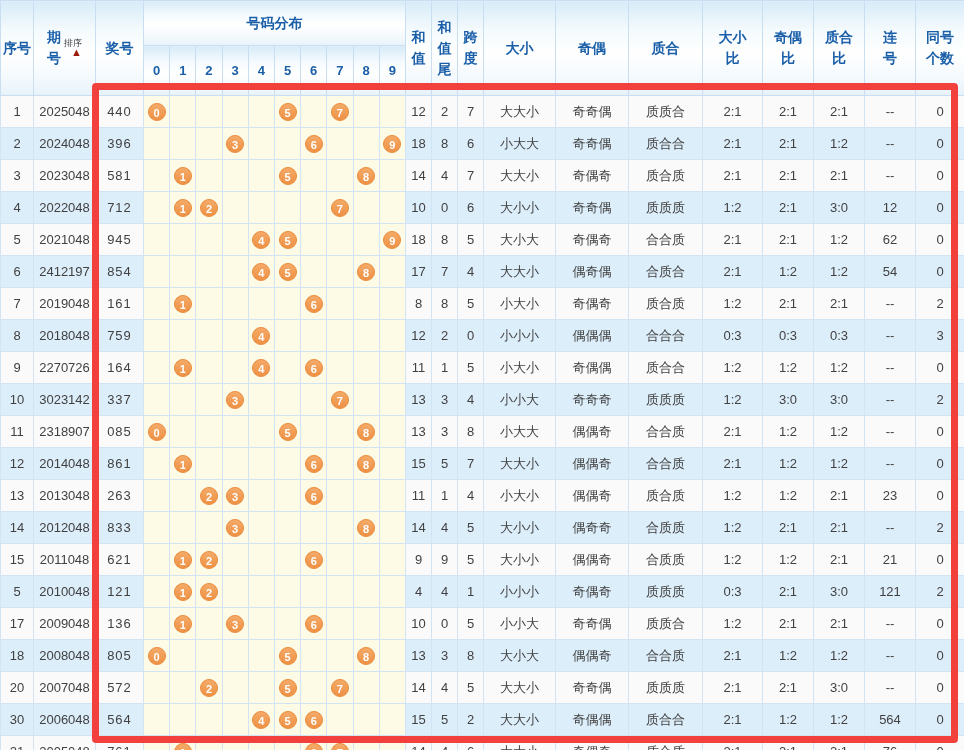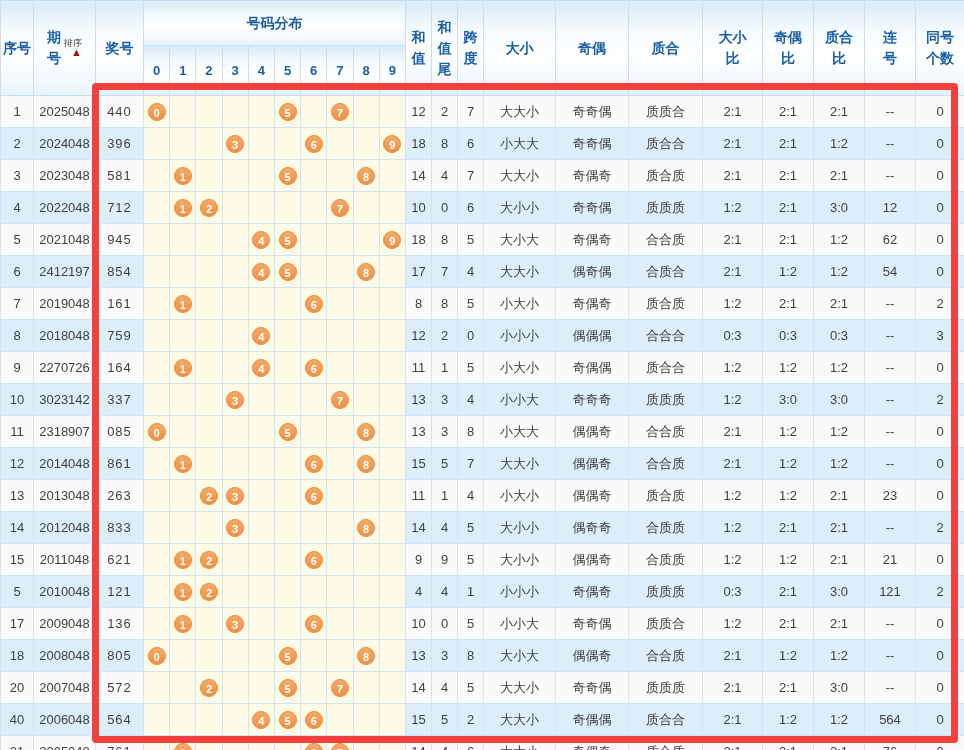--- a/index.html
+++ b/index.html
@@ -612,21 +612,21 @@
         <td>大大小</td>
         <td>奇奇偶</td>
         <td>质质质</td>
         <td>2:1</td>
         <td>2:1</td>
         <td>3:0</td>
         <td>--</td>
         <td>0</td>
       </tr>
       <tr class="even">
-        <td>40</td>
+        <td>30</td>
         <td>2006048</td>
         <td class="num">564</td>
         <td class="ball-cell"></td>
         <td class="ball-cell"></td>
         <td class="ball-cell"></td>
         <td class="ball-cell"></td>
         <td class="ball-cell"><span class="ball">4</span></td>
         <td class="ball-cell"><span class="ball">5</span></td>
         <td class="ball-cell"><span class="ball">6</span></td>
         <td class="ball-cell"></td>

